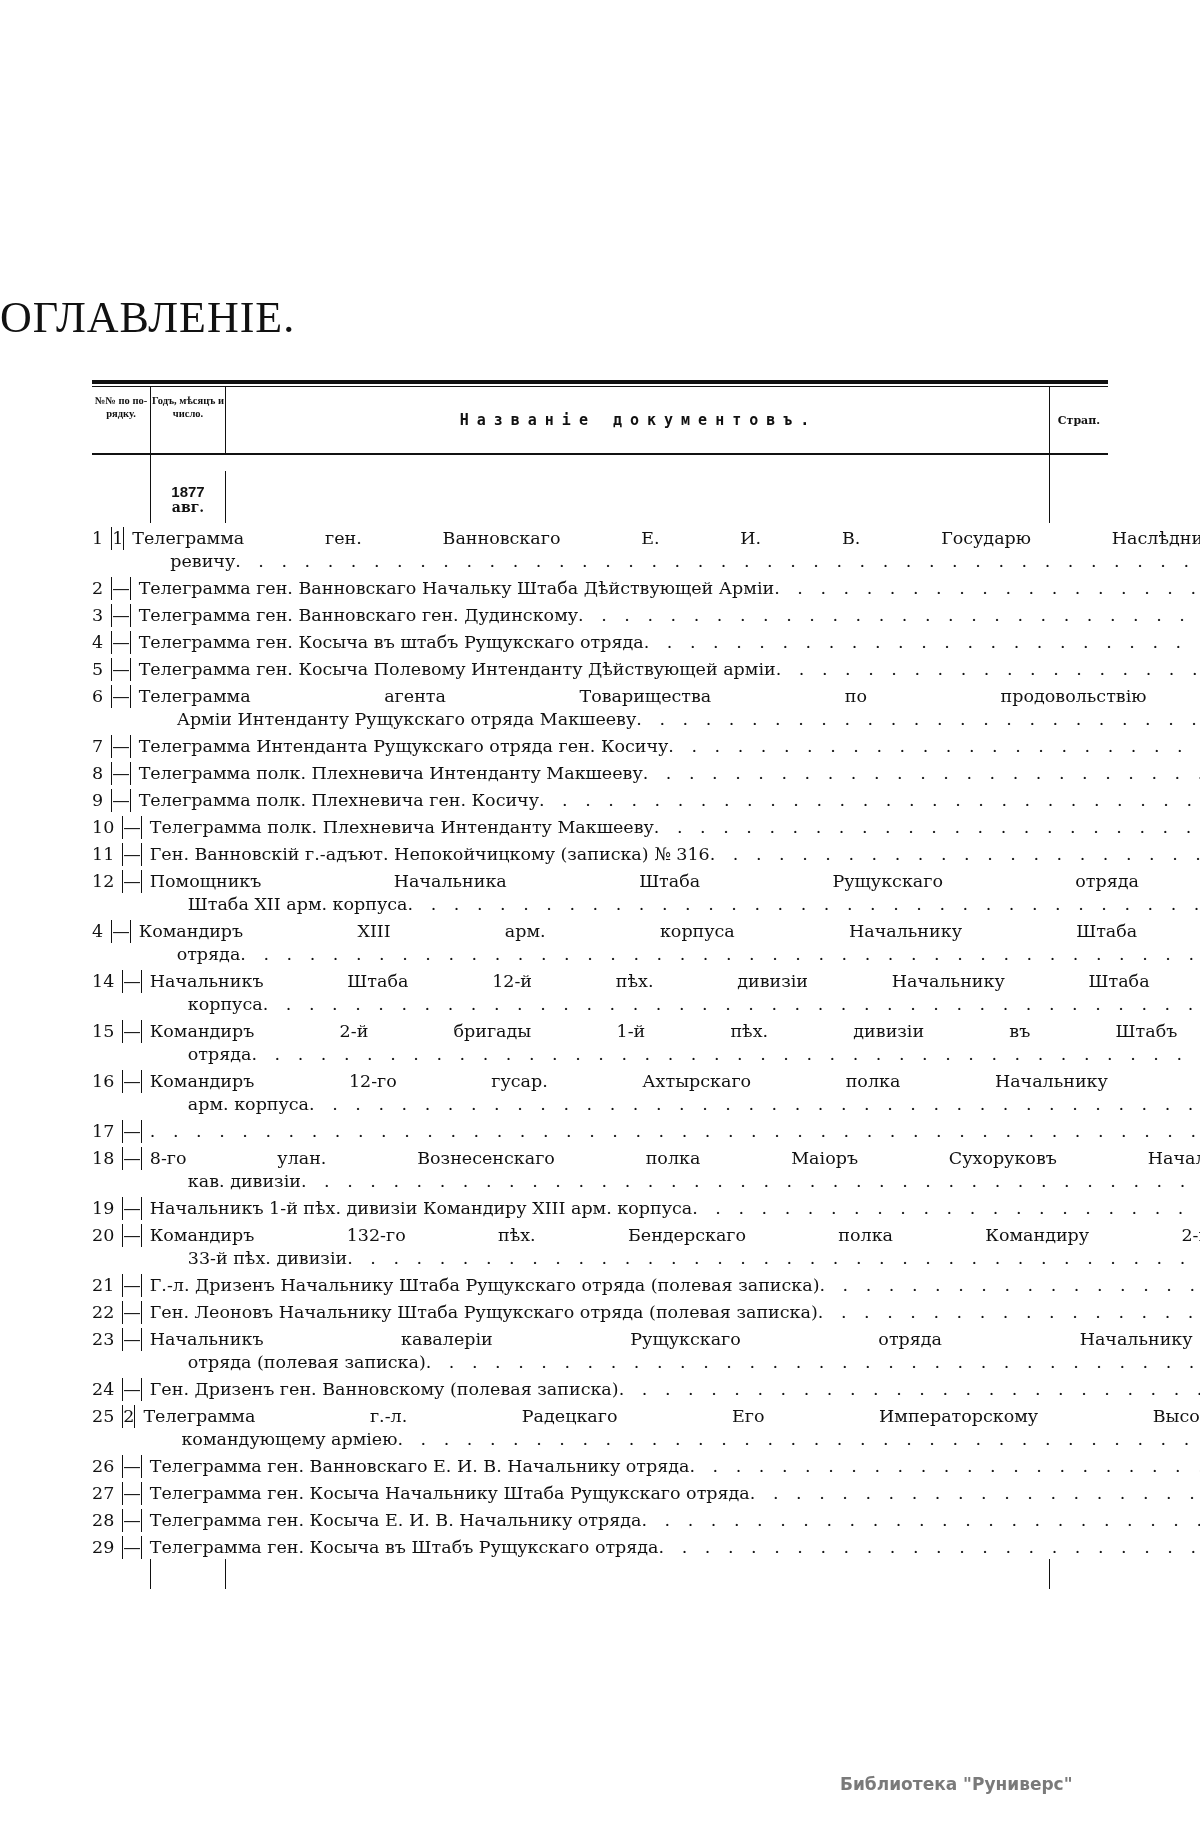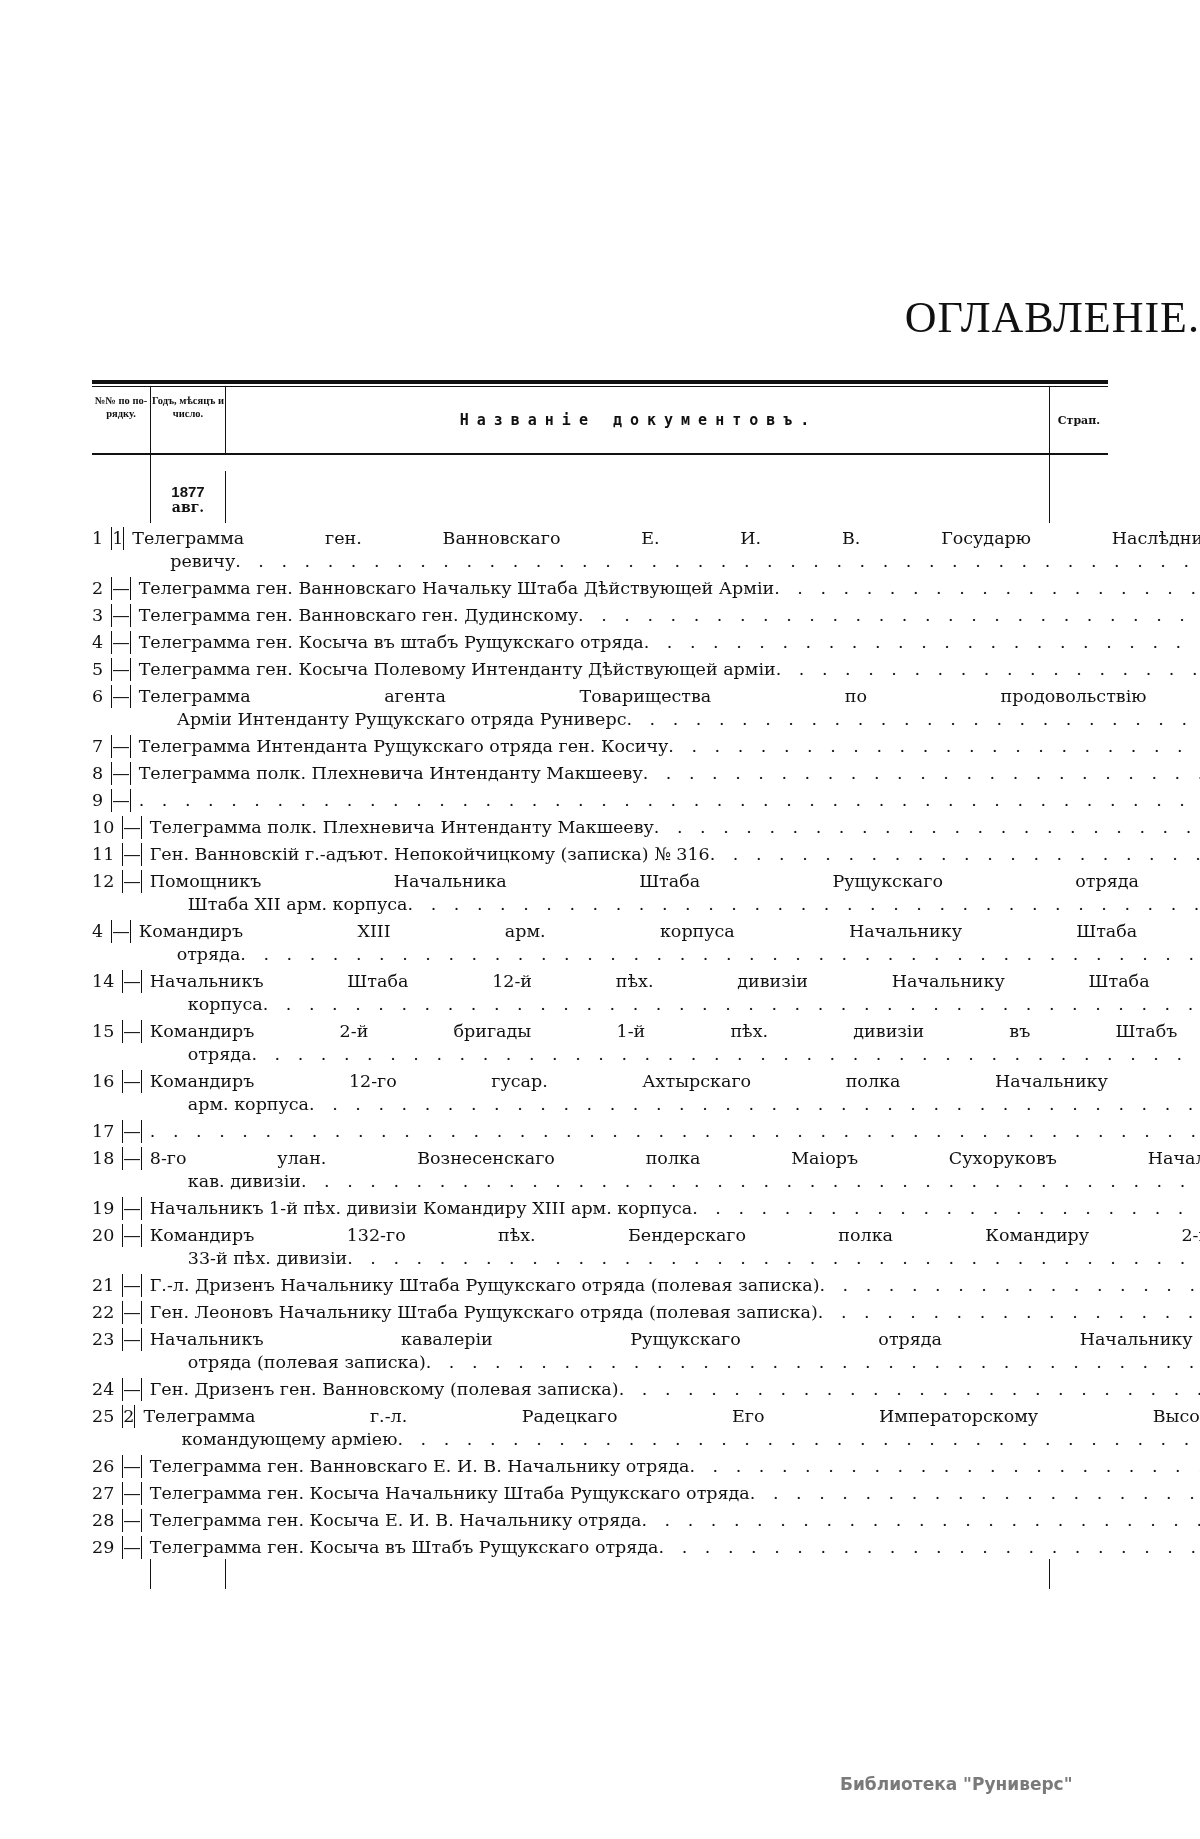--- a/index.html
+++ b/index.html
@@ -1,18 +1,18 @@
 <!DOCTYPE html>
 <html><head>
 <meta charset="utf-8">
 <style>
   html, body { margin: 0; padding: 0; background: #ffffff; }
   body { width: 1200px; height: 1839px; position: relative; overflow: hidden;
          font-family: "DejaVu Serif", "Liberation Serif", serif; color: #111; }
-  .title { position: absolute; left: 0; width: 1200px; top: 292px; text-align: right;
+  .title { position: absolute; left: 0; width: 1200px; top: 292px; text-align: left;
            font-family: "Liberation Serif", serif; font-size: 44px; letter-spacing: 1px; font-weight: normal; }
   .toc { position: absolute; left: 92px; top: 380px; width: 1016px; }
   .rule-thick { height: 4px; background: #111; }
   .rule-thin { height: 1px; background: #111; margin-top: 2px; }
   .rule-mid { height: 2px; background: #111; }
   .row { display: flex; position: relative; }
   .c-num { width: 59px; text-align: right; padding-right: 8px; box-sizing: border-box; border-right: 1.5px solid #111; }
   .c-date { width: 75px; text-align: center; border-right: 1.5px solid #111; box-sizing: border-box; }
   .c-title { flex: 1; box-sizing: border-box; padding: 0 6px 0 8px; border-right: 1.5px solid #111; position: relative; }
   .c-page { width: 58px; text-align: left; box-sizing: border-box; }
@@ -113,21 +113,21 @@
             <span class="fill"></span>
           </span>
         </div>
       </div>
       <div class="row entry">
         <div class="c-num">6</div>
         <div class="c-date">—</div>
         <div class="c-title">
           <span class="line1">Телеграмма агента Товарищества по продовольствію Дѣйствующей</span>
           <span class="line2">
-            <span>Арміи Интенданту Рущукскаго отряда Руниверс</span>
+            <span>Арміи Интенданту Рущукскаго отряда Макшееву</span>
             <span class="fill"></span>
           </span>
         </div>
       </div>
       <div class="row entry single">
         <div class="c-num">7</div>
         <div class="c-date">—</div>
         <div class="c-title">
           <span class="line1">
             <span>Телеграмма Интенданта Рущукскаго отряда ген. Косичу</span>
@@ -143,20 +143,21 @@
             <span>Телеграмма полк. Плехневича Интенданту Макшееву</span>
             <span class="fill"></span>
           </span>
         </div>
       </div>
       <div class="row entry single">
         <div class="c-num">9</div>
         <div class="c-date">—</div>
         <div class="c-title">
           <span class="line1">
+            <span>Телеграмма полк. Плехневича ген. Косичу</span>
             <span class="fill"></span>
           </span>
         </div>
       </div>
       <div class="row entry single">
         <div class="c-num">10</div>
         <div class="c-date">—</div>
         <div class="c-title">
           <span class="line1">
             <span>Телеграмма полк. Плехневича Интенданту Макшееву</span>

